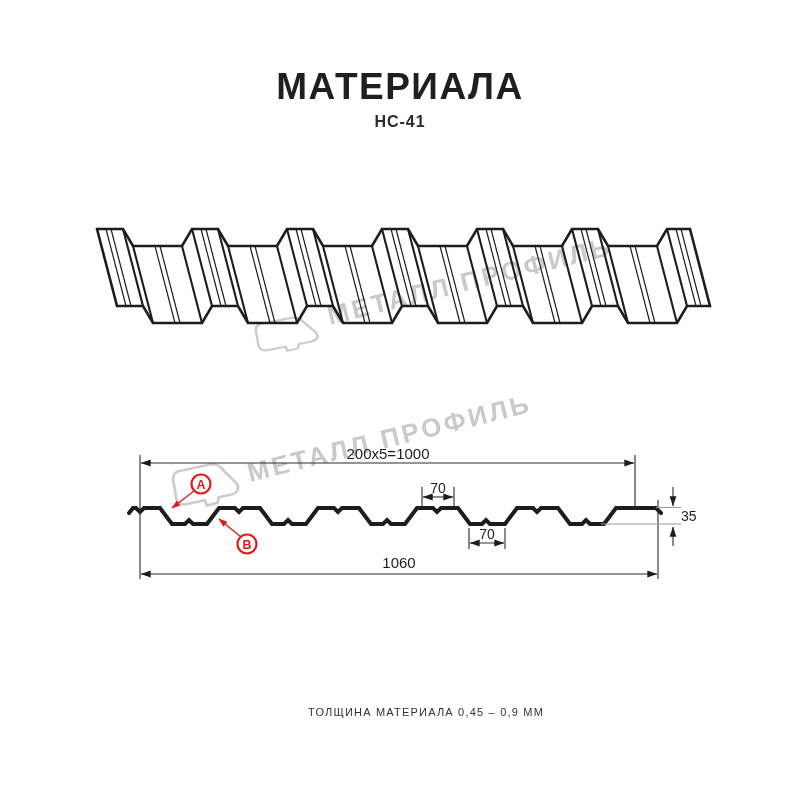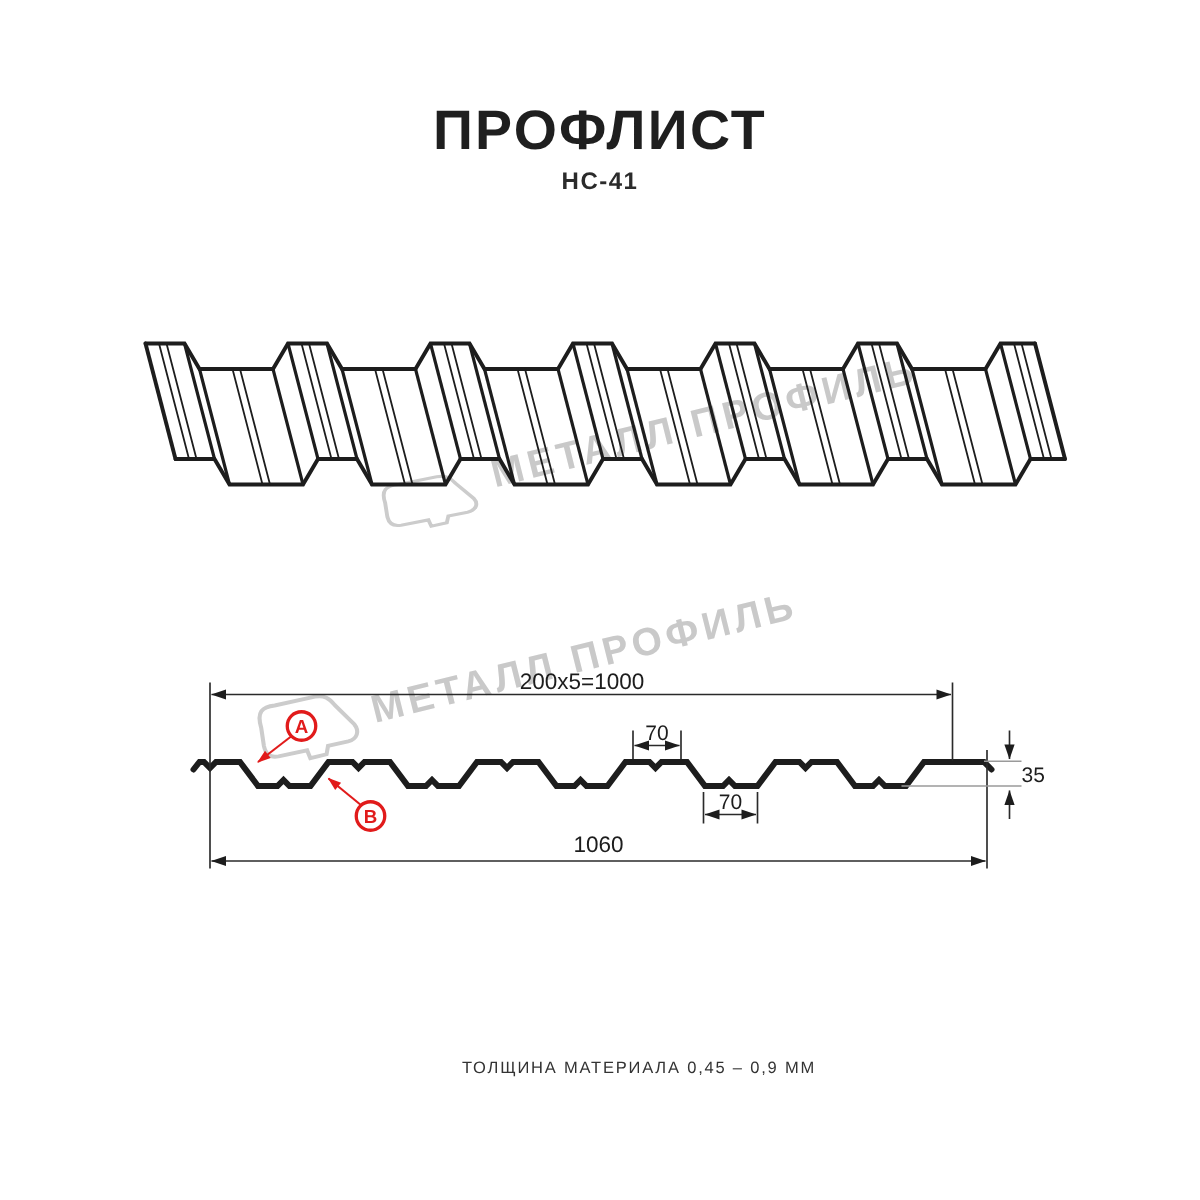--- a/index.html
+++ b/index.html
@@ -17,21 +17,21 @@
   .wmtext{font-family:"Liberation Sans","DejaVu Sans",sans-serif;font-size:26px;font-weight:700;
           letter-spacing:3px;fill:#c9c9c9;}
   .marker-letter{font-family:"Liberation Sans","DejaVu Sans",sans-serif;font-size:12.5px;
           font-weight:700;fill:#e11b1b;}
 </style>
 </head>
 <body>
 
 <div class="stage">
 
-  <div class="title">ПРОФЛИСТ</div>
+  <div class="title">МАТЕРИАЛА</div>
   <div class="subtitle">НС-41</div>
 
   <svg width="800" height="800" viewBox="0 0 800 800">
     <defs>
       <marker id="arrB" viewBox="0 0 10 8" refX="9.3" refY="4" markerWidth="11" markerHeight="9" orient="auto-start-reverse" markerUnits="userSpaceOnUse">
         <path d="M0.5,0.9 L9.5,4 L0.5,7.1 Z" fill="#1d1d1d"></path>
       </marker>
       <marker id="arrR" viewBox="0 0 10 8" refX="8.8" refY="4" markerWidth="10" markerHeight="8" orient="auto-start-reverse" markerUnits="userSpaceOnUse">
         <path d="M0.5,0.9 L9.5,4 L0.5,7.1 Z" fill="#e11b1b"></path>
       </marker>

